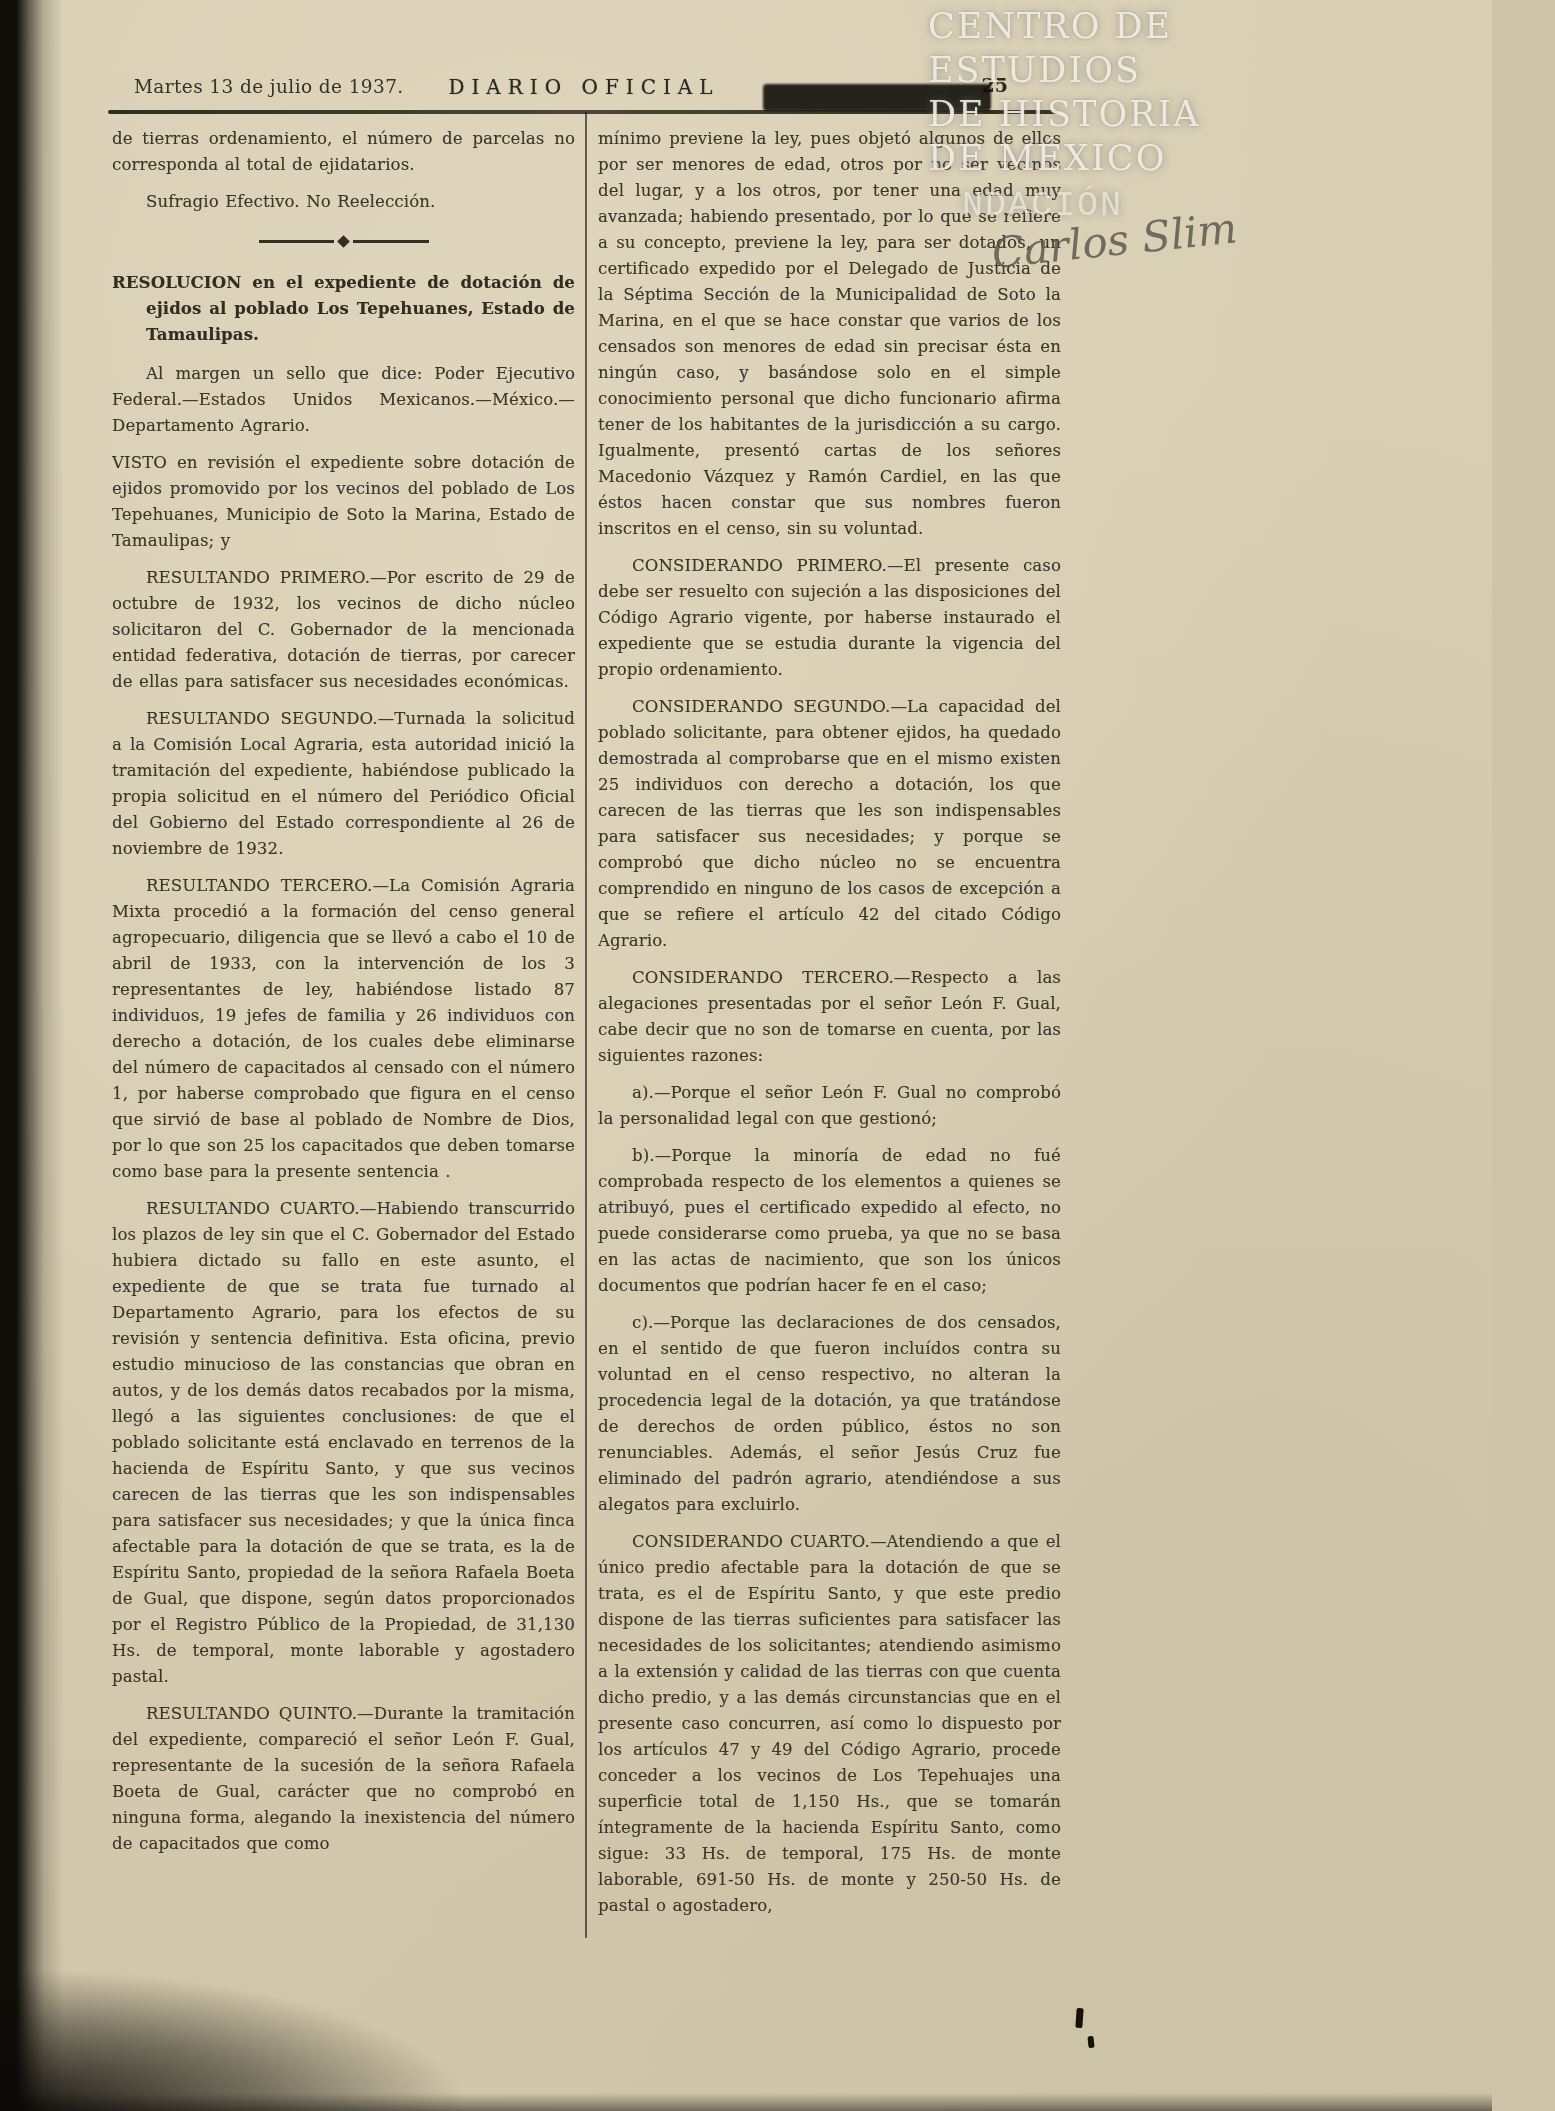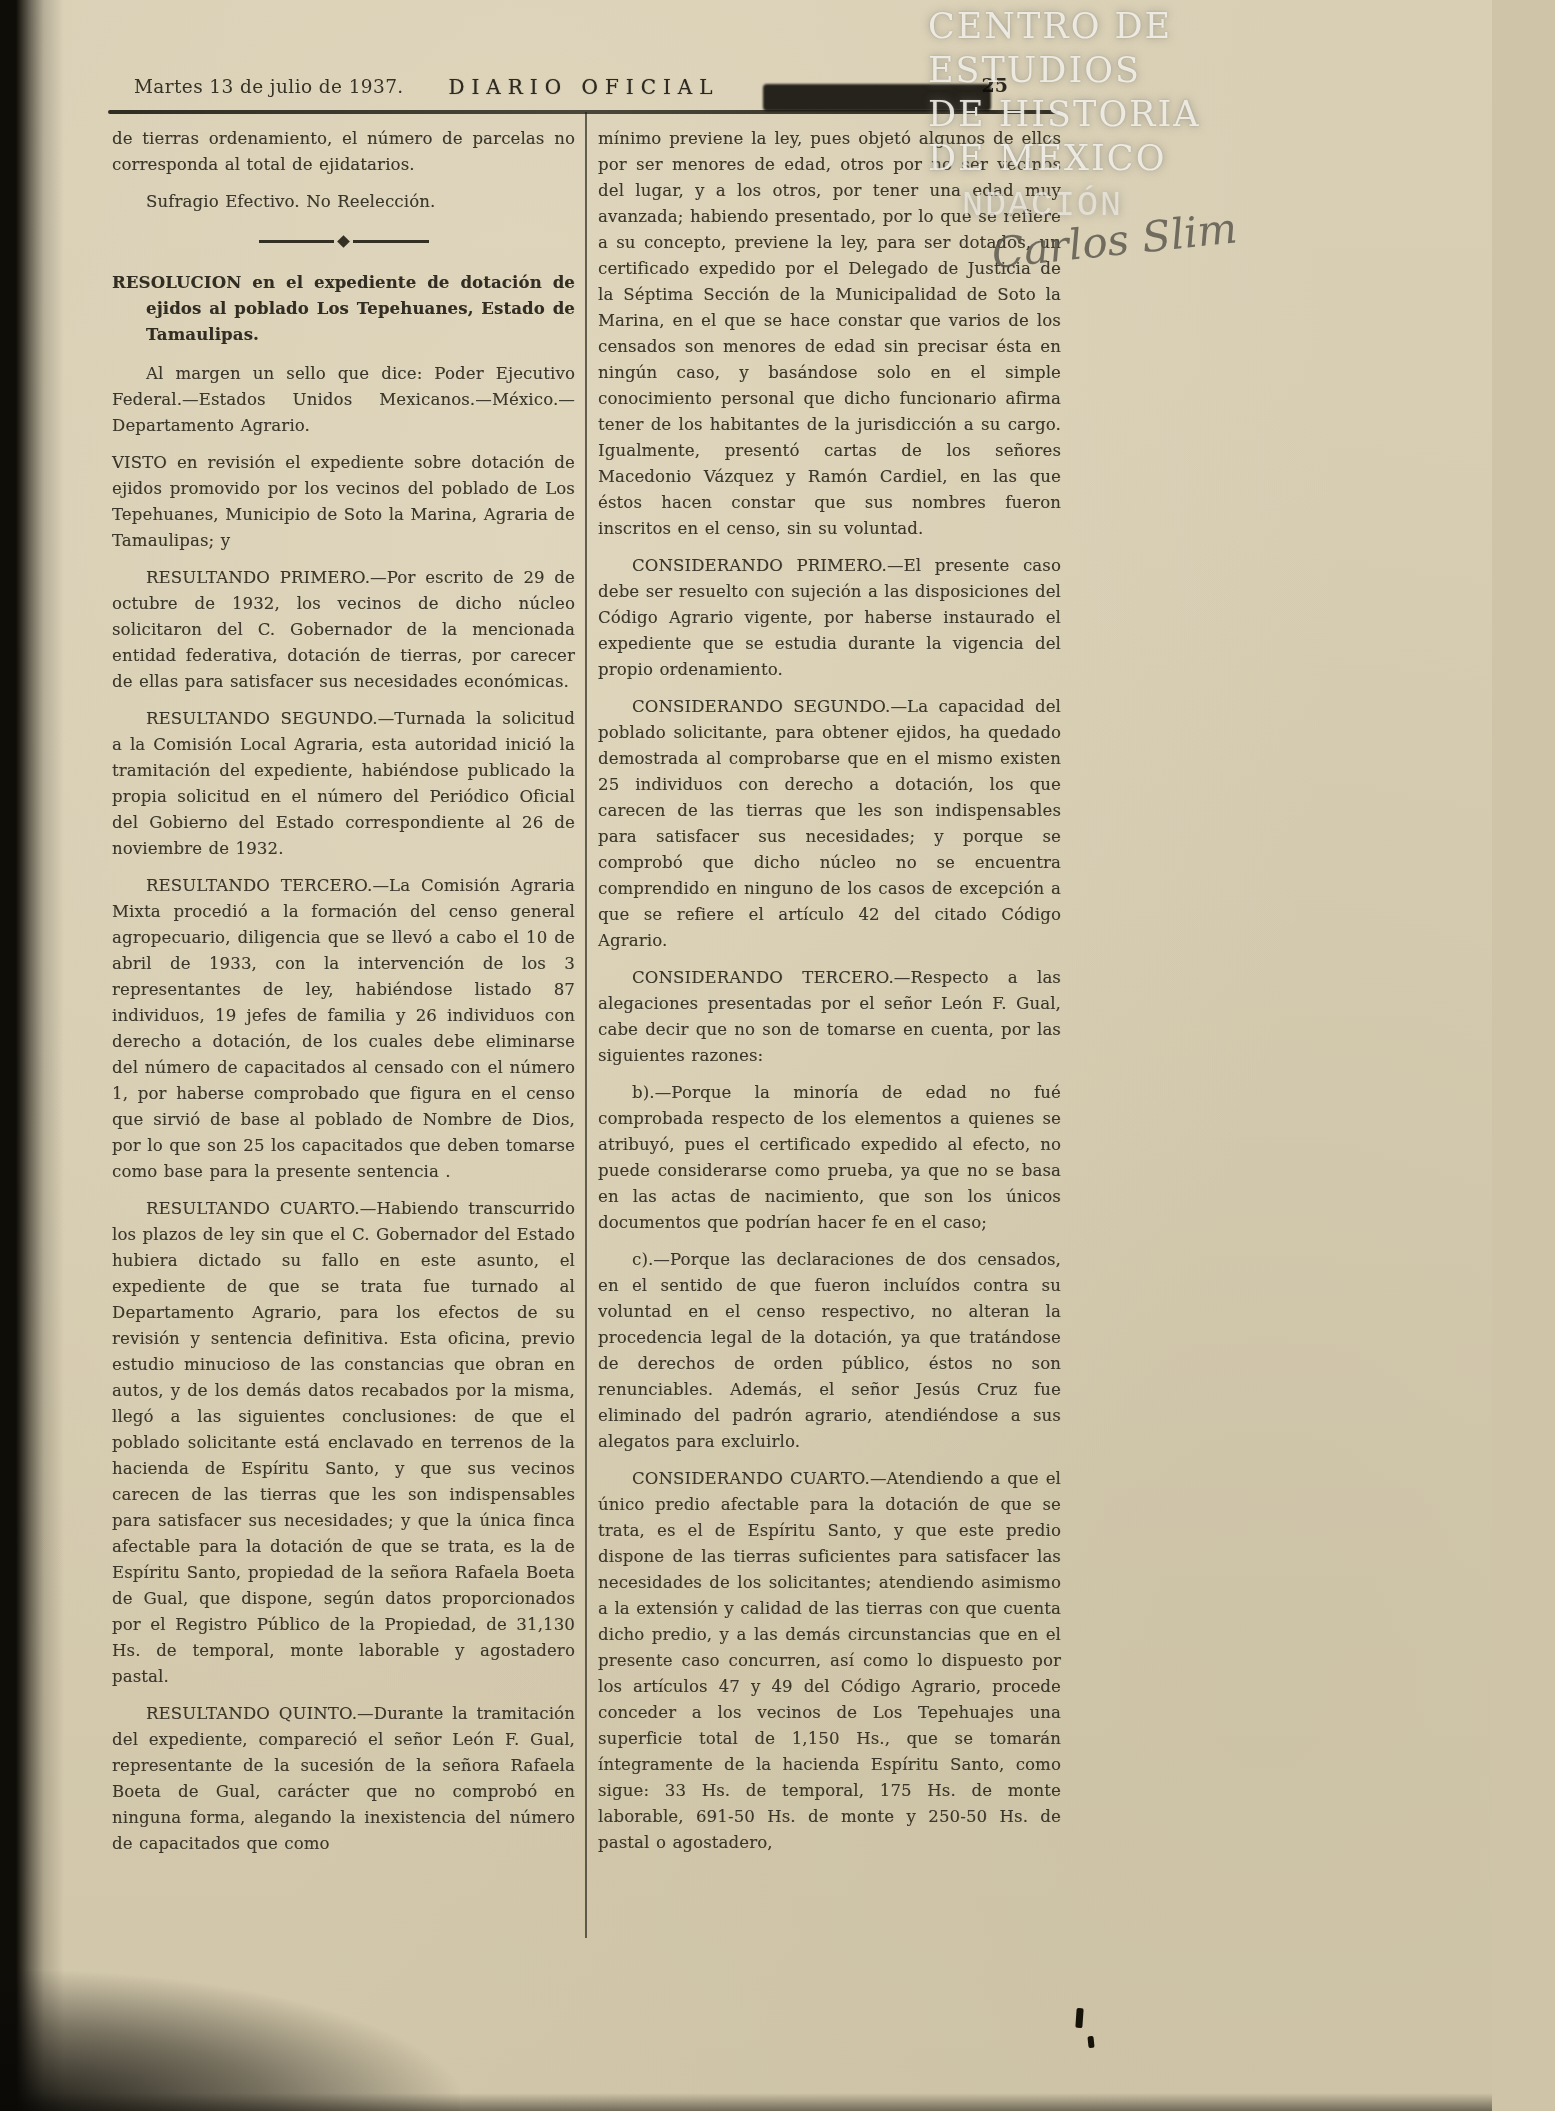--- a/index.html
+++ b/index.html
@@ -139,32 +139,33 @@
   <div class="col col-left" id="col-left">
       <p class="para no-indent"><span>de tierras ordenamiento, el número de parcelas no corresponda al total de ejidatarios.</span></p>
       <p class="para"><span>Sufragio Efectivo. No Reelección.</span></p>
       <div class="orn">
         <span class="orn-line"></span>
         <span class="orn-diamond"></span>
         <span class="orn-line"></span>
       </div>
       <p class="para heading"><span>RESOLUCION en el expediente de dotación de ejidos al poblado Los Tepehuanes, Estado de Tamaulipas.</span></p>
       <p class="para"><span>Al margen un sello que dice: Poder Ejecutivo Federal.—Estados Unidos Mexicanos.—México.—Departamento Agrario.</span></p>
-      <p class="para no-indent"><span>VISTO en revisión el expediente sobre dotación de ejidos promovido por los vecinos del poblado de Los Tepehuanes, Municipio de Soto la Marina, Agraria de Tamaulipas; y</span></p>
+      <p class="para no-indent"><span>VISTO en revisión el expediente sobre dotación de ejidos promovido por los vecinos del poblado de Los Tepehuanes, Municipio de Soto la Marina, Estado de Tamaulipas; y</span></p>
       <p class="para"><span>RESULTANDO PRIMERO.—Por escrito de 29 de octubre de 1932, los vecinos de dicho núcleo solicitaron del C. Gobernador de la mencionada entidad federativa, dotación de tierras, por carecer de ellas para satisfacer sus necesidades económicas.</span></p>
       <p class="para"><span>RESULTANDO SEGUNDO.—Turnada la solicitud a la Comisión Local Agraria, esta autoridad inició la tramitación del expediente, habiéndose publicado la propia solicitud en el número del Periódico Oficial del Gobierno del Estado correspondiente al 26 de noviembre de 1932.</span></p>
       <p class="para"><span>RESULTANDO TERCERO.—La Comisión Agraria Mixta procedió a la formación del censo general agropecuario, diligencia que se llevó a cabo el 10 de abril de 1933, con la intervención de los 3 representantes de ley, habiéndose listado 87 individuos, 19 jefes de familia y 26 individuos con derecho a dotación, de los cuales debe eliminarse del número de capacitados al censado con el número 1, por haberse comprobado que figura en el censo que sirvió de base al poblado de Nombre de Dios, por lo que son 25 los capacitados que deben tomarse como base para la presente sentencia .</span></p>
       <p class="para"><span>RESULTANDO CUARTO.—Habiendo transcurrido los plazos de ley sin que el C. Gobernador del Estado hubiera dictado su fallo en este asunto, el expediente de que se trata fue turnado al Departamento Agrario, para los efectos de su revisión y sentencia definitiva. Esta oficina, previo estudio minucioso de las constancias que obran en autos, y de los demás datos recabados por la misma, llegó a las siguientes conclusiones: de que el poblado solicitante está enclavado en terrenos de la hacienda de Espíritu Santo, y que sus vecinos carecen de las tierras que les son indispensables para satisfacer sus necesidades; y que la única finca afectable para la dotación de que se trata, es la de Espíritu Santo, propiedad de la señora Rafaela Boeta de Gual, que dispone, según datos proporcionados por el Registro Público de la Propiedad, de 31,130 Hs. de temporal, monte laborable y agostadero pastal.</span></p>
       <p class="para"><span>RESULTANDO QUINTO.—Durante la tramitación del expediente, compareció el señor León F. Gual, representante de la sucesión de la señora Rafaela Boeta de Gual, carácter que no comprobó en ninguna forma, alegando la inexistencia del número de capacitados que como</span></p>
     </div>
   <div class="col col-right" id="col-right">
       <p class="para no-indent"><span>mínimo previene la ley, pues objetó algunos de ellos por ser menores de edad, otros por no ser vecinos del lugar, y a los otros, por tener una edad muy avanzada; habiendo presentado, por lo que se refiere a su concepto, previene la ley, para ser dotados, un certificado expedido por el Delegado de Justicia de la Séptima Sección de la Municipalidad de Soto la Marina, en el que se hace constar que varios de los censados son menores de edad sin precisar ésta en ningún caso, y basándose solo en el simple conocimiento personal que dicho funcionario afirma tener de los habitantes de la jurisdicción a su cargo. Igualmente, presentó cartas de los señores Macedonio Vázquez y Ramón Cardiel, en las que éstos hacen constar que sus nombres fueron inscritos en el censo, sin su voluntad.</span></p>
       <p class="para"><span>CONSIDERANDO PRIMERO.—El presente caso debe ser resuelto con sujeción a las disposiciones del Código Agrario vigente, por haberse instaurado el expediente que se estudia durante la vigencia del propio ordenamiento.</span></p>
       <p class="para"><span>CONSIDERANDO SEGUNDO.—La capacidad del poblado solicitante, para obtener ejidos, ha quedado demostrada al comprobarse que en el mismo existen 25 individuos con derecho a dotación, los que carecen de las tierras que les son indispensables para satisfacer sus necesidades; y porque se comprobó que dicho núcleo no se encuentra comprendido en ninguno de los casos de excepción a que se refiere el artículo 42 del citado Código Agrario.</span></p>
       <p class="para"><span>CONSIDERANDO TERCERO.—Respecto a las alegaciones presentadas por el señor León F. Gual, cabe decir que no son de tomarse en cuenta, por las siguientes razones:</span></p>
+      <p class="para"><span>a).—Porque el señor León F. Gual no comprobó la personalidad legal con que gestionó;</span></p>
       <p class="para"><span>b).—Porque la minoría de edad no fué comprobada respecto de los elementos a quienes se atribuyó, pues el certificado expedido al efecto, no puede considerarse como prueba, ya que no se basa en las actas de nacimiento, que son los únicos documentos que podrían hacer fe en el caso;</span></p>
       <p class="para"><span>c).—Porque las declaraciones de dos censados, en el sentido de que fueron incluídos contra su voluntad en el censo respectivo, no alteran la procedencia legal de la dotación, ya que tratándose de derechos de orden público, éstos no son renunciables. Además, el señor Jesús Cruz fue eliminado del padrón agrario, atendiéndose a sus alegatos para excluirlo.</span></p>
       <p class="para"><span>CONSIDERANDO CUARTO.—Atendiendo a que el único predio afectable para la dotación de que se trata, es el de Espíritu Santo, y que este predio dispone de las tierras suficientes para satisfacer las necesidades de los solicitantes; atendiendo asimismo a la extensión y calidad de las tierras con que cuenta dicho predio, y a las demás circunstancias que en el presente caso concurren, así como lo dispuesto por los artículos 47 y 49 del Código Agrario, procede conceder a los vecinos de Los Tepehuajes una superficie total de 1,150 Hs., que se tomarán íntegramente de la hacienda Espíritu Santo, como sigue: 33 Hs. de temporal, 175 Hs. de monte laborable, 691-50 Hs. de monte y 250-50 Hs. de pastal o agostadero,</span></p>
     </div>
 
   <div class="edge-left"></div>
   <div class="corner-bl"></div>
   <div class="edge-bottom"></div>
   <div class="artifact artifact-1"></div>
   <div class="artifact artifact-2"></div>

